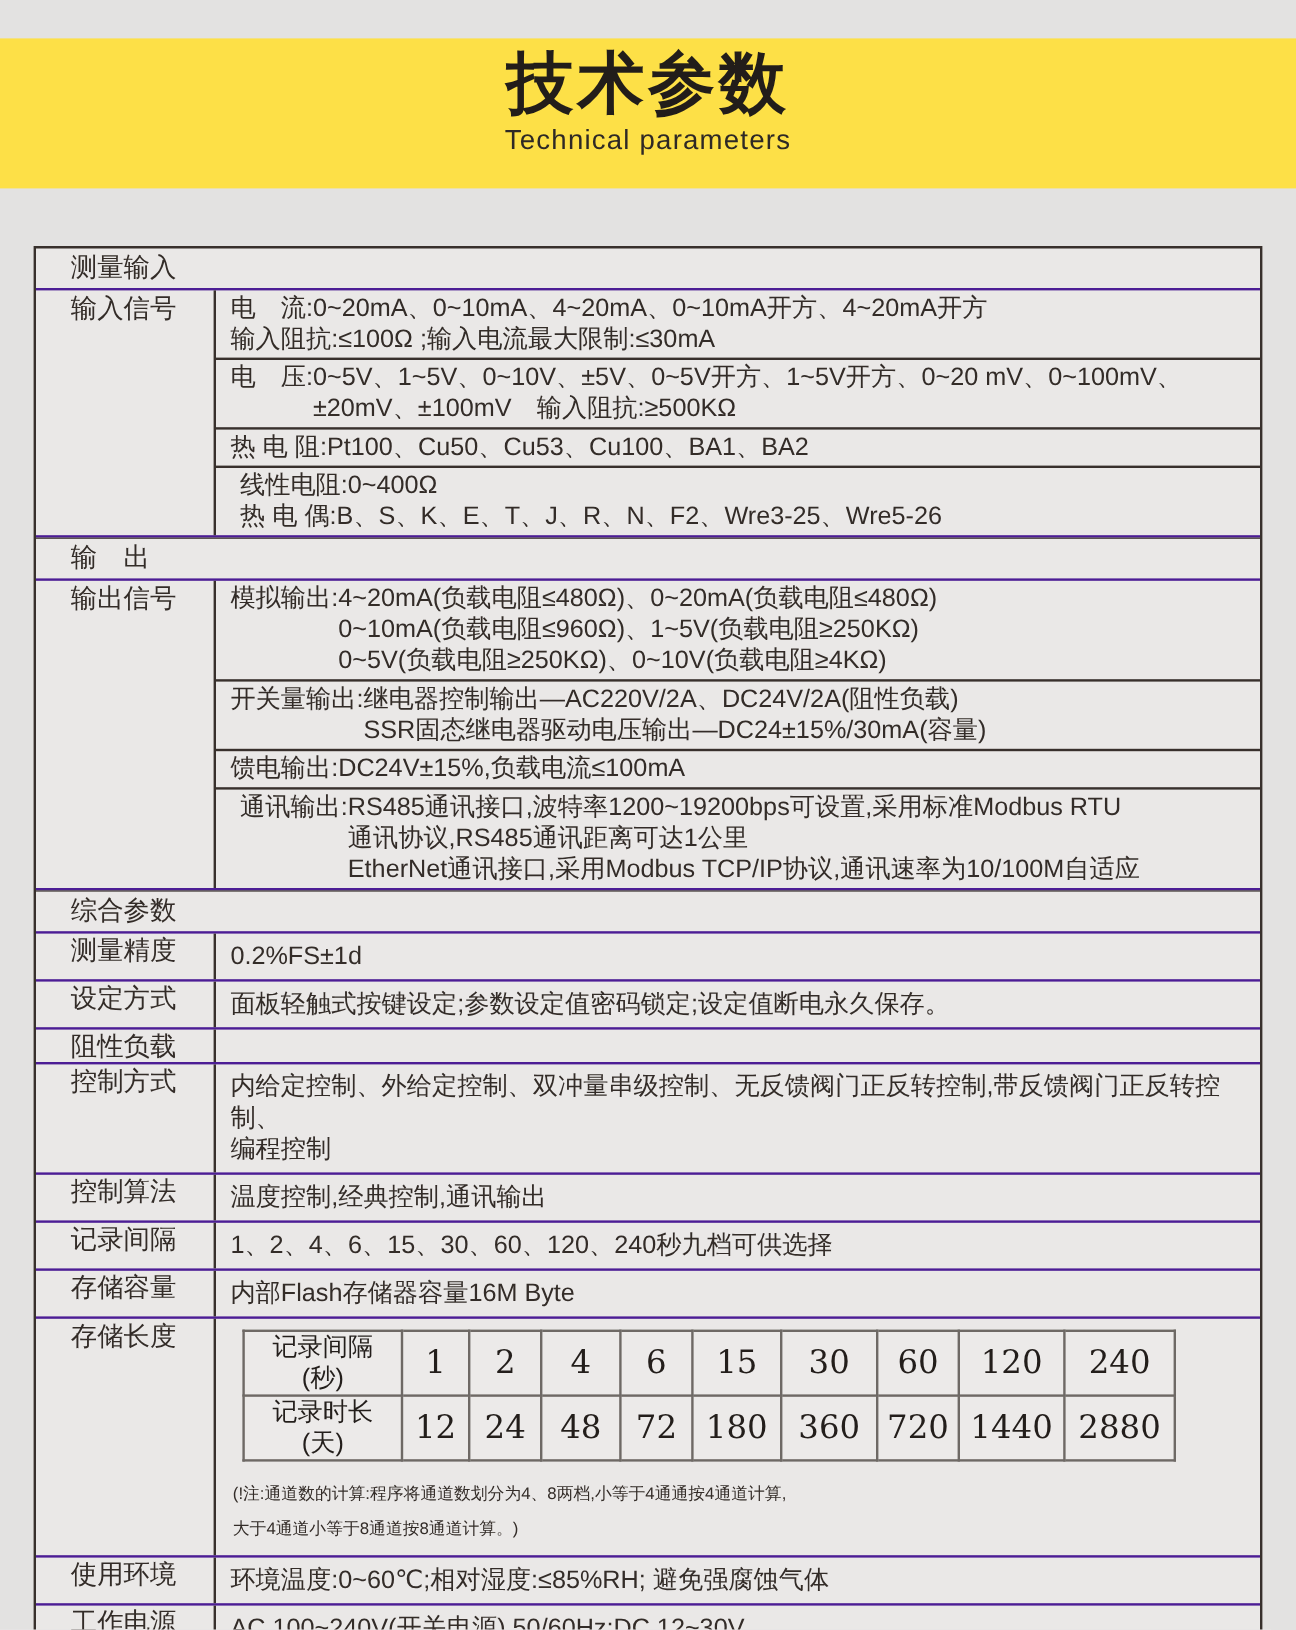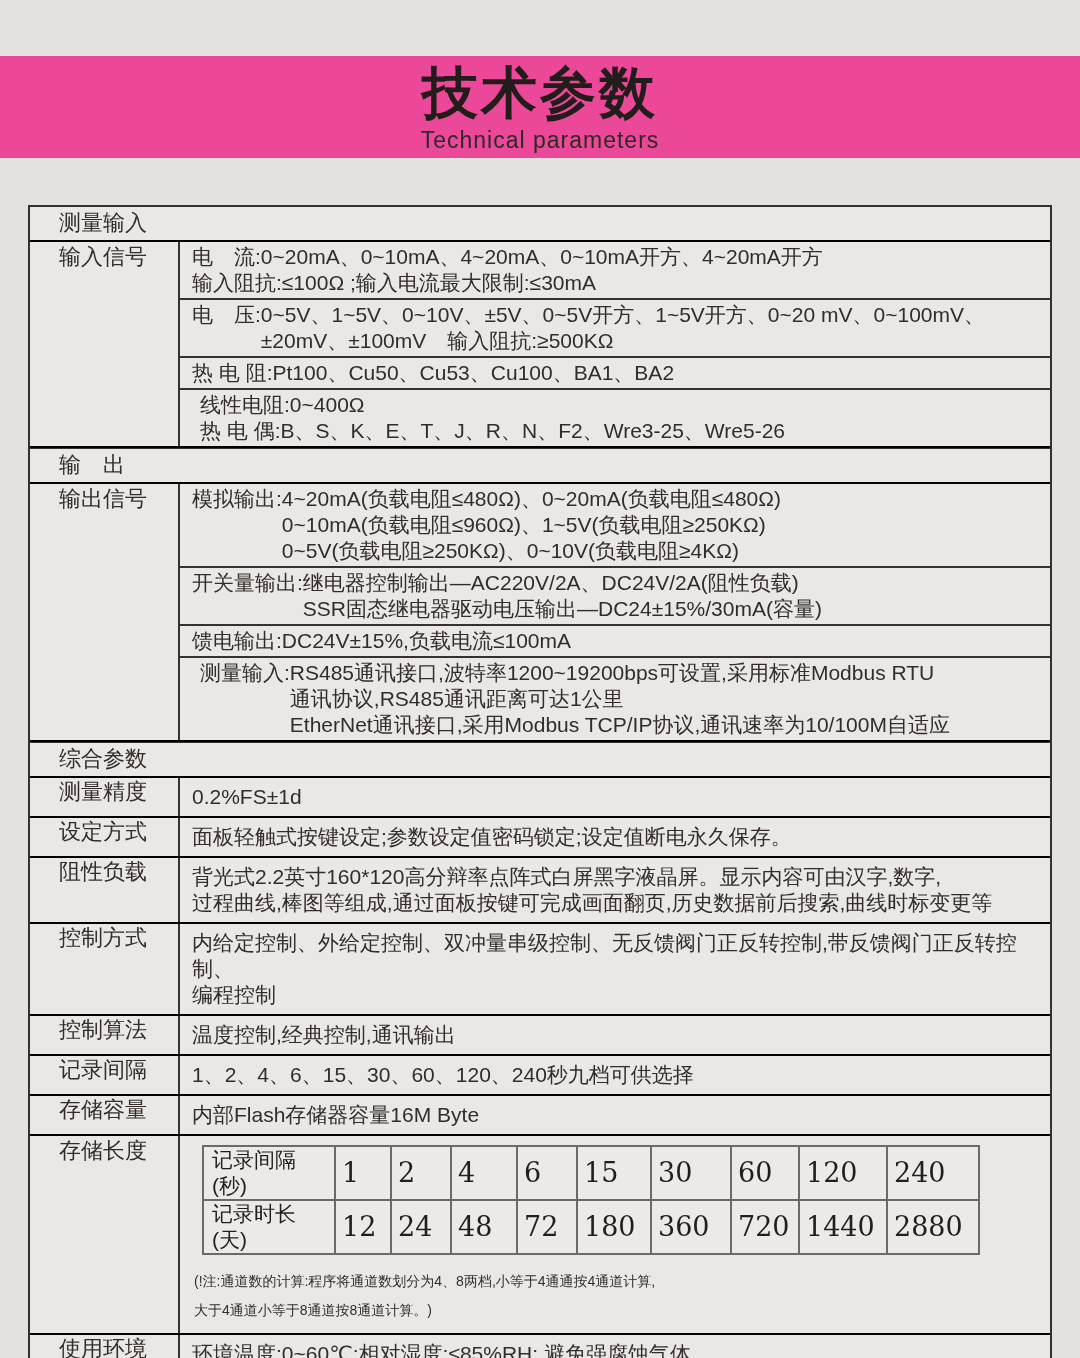--- a/index.html
+++ b/index.html
@@ -5,55 +5,55 @@
   * { box-sizing: border-box; }
   html,body { margin:0; padding:0; }
   body {
     width:1080px; height:1358px; position:relative;
     background:#e3e2e1;
     font-family:"Liberation Sans","DejaVu Sans",sans-serif;
     color:#332c28;
   }
   
   .band {
-    position:absolute; top:32px; left:0; width:1080px; height:102px;
-    background:#ec4899; text-align:center;margin-top:24px;
+    position:absolute; top:32px; left:0; width:1080px; height:125px;
+    background:#fde047; text-align:center;
   }
   .title {
     font-size:56px; font-weight:700; color:#221d1a;
     letter-spacing:3px; line-height:1.05; padding-top:8px;
   }
   .subtitle { font-size:23px; color:#2e2925; margin-top:4px; letter-spacing:1px; }
 
   
   .spec {
     position:absolute; left:28px; top:205px; width:1024px;
     background:#eae8e7;
     border:2px solid #38302c; border-bottom-width:3px;
     font-size:21px; line-height:26px;
   }
-  .row { display:flex; border-bottom:2px solid #000000; }
+  .row { display:flex; border-bottom:2px solid #4c1d95; }
   .row:last-child { border-bottom:none; }
   .section:not(:first-child) { border-top:1px solid #38302c; }
   .slabel { padding:3px 0 3px 29px; font-size:22px; min-height:33px; }
   .label {
     flex:0 0 150px; width:150px; border-right:2px solid #38302c;
     padding:2px 0 0 29px; font-size:22px;
   }
   .row.simple .label { padding-top:1px; }
   .subcol { flex:1; display:flex; flex-direction:column; }
   .subrow { border-bottom:2px solid #38302c; padding:2px 12px; white-space:pre-line; }
   .subrow:last-child { border-bottom:none;padding-left:20px; }
   .value { flex:1; padding:6px 12px; white-space:pre-line; min-height:27px; }
 
   
   .storage-body { flex:1; padding:9px 12px 8px 14px; }
   table.inner { border-collapse:collapse; margin-left:8px; background:#eceae9; }
   .inner td {
-    border:2px solid #6e6965; text-align:left;
+    border:2px solid #6e6965; text-align:center;
     font-family:"DejaVu Serif","Liberation Serif",serif;
     font-size:27px; color:#231e1b; height:42px; padding:0 6px;
   }
   .inner td.ilabel {
     font-family:"Liberation Sans","DejaVu Sans",sans-serif;
     font-size:21px; width:132px; padding:0 8px;
   }
   .inner td:nth-child(2){min-width:56px}
   .inner td:nth-child(3){min-width:60px}
   .inner td:nth-child(4){min-width:66px}
@@ -98,42 +98,40 @@
 
   <div class="row">
     <div class="label">输出信号</div>
     <div class="subcol">
       <div class="subrow">模拟输出:4~20mA(负载电阻≤480Ω)、0~20mA(负载电阻≤480Ω)
 　　　　 0~10mA(负载电阻≤960Ω)、1~5V(负载电阻≥250KΩ)
 　　　　 0~5V(负载电阻≥250KΩ)、0~10V(负载电阻≥4KΩ)</div>
       <div class="subrow">开关量输出:继电器控制输出—AC220V/2A、DC24V/2A(阻性负载)
 　　　　　 SSR固态继电器驱动电压输出—DC24±15%/30mA(容量)</div>
       <div class="subrow">馈电输出:DC24V±15%,负载电流≤100mA</div>
-      <div class="subrow">测量输入:RS485通讯接口,波特率1200~19200bps可设置,采用标准Modbus RTU
+      <div class="subrow">通讯输出:RS485通讯接口,波特率1200~19200bps可设置,采用标准Modbus RTU
 　　　　 通讯协议,RS485通讯距离可达1公里
 　　　　 EtherNet通讯接口,采用Modbus TCP/IP协议,通讯速率为10/100M自适应</div>
     </div>
   </div>
 
   <div class="row section">
     <div class="slabel">综合参数</div>
   </div>
 
   <div class="row simple">
     <div class="label">测量精度</div>
     <div class="value">0.2%FS±1d</div>
   </div>
   <div class="row simple">
     <div class="label">设定方式</div>
     <div class="value">面板轻触式按键设定;参数设定值密码锁定;设定值断电永久保存。</div>
   </div>
   <div class="row simple">
     <div class="label">阻性负载</div>
-    <div class="value">背光式2.2英寸160*120高分辩率点阵式白屏黑字液晶屏。显示内容可由汉字,数字,
-过程曲线,棒图等组成,通过面板按键可完成画面翻页,历史数据前后搜索,曲线时标变更等</div>
   </div>
   <div class="row simple">
     <div class="label">控制方式</div>
     <div class="value">内给定控制、外给定控制、双冲量串级控制、无反馈阀门正反转控制,带反馈阀门正反转控制、
 编程控制</div>
   </div>
   <div class="row simple">
     <div class="label">控制算法</div>
     <div class="value">温度控制,经典控制,通讯输出</div>
   </div>

